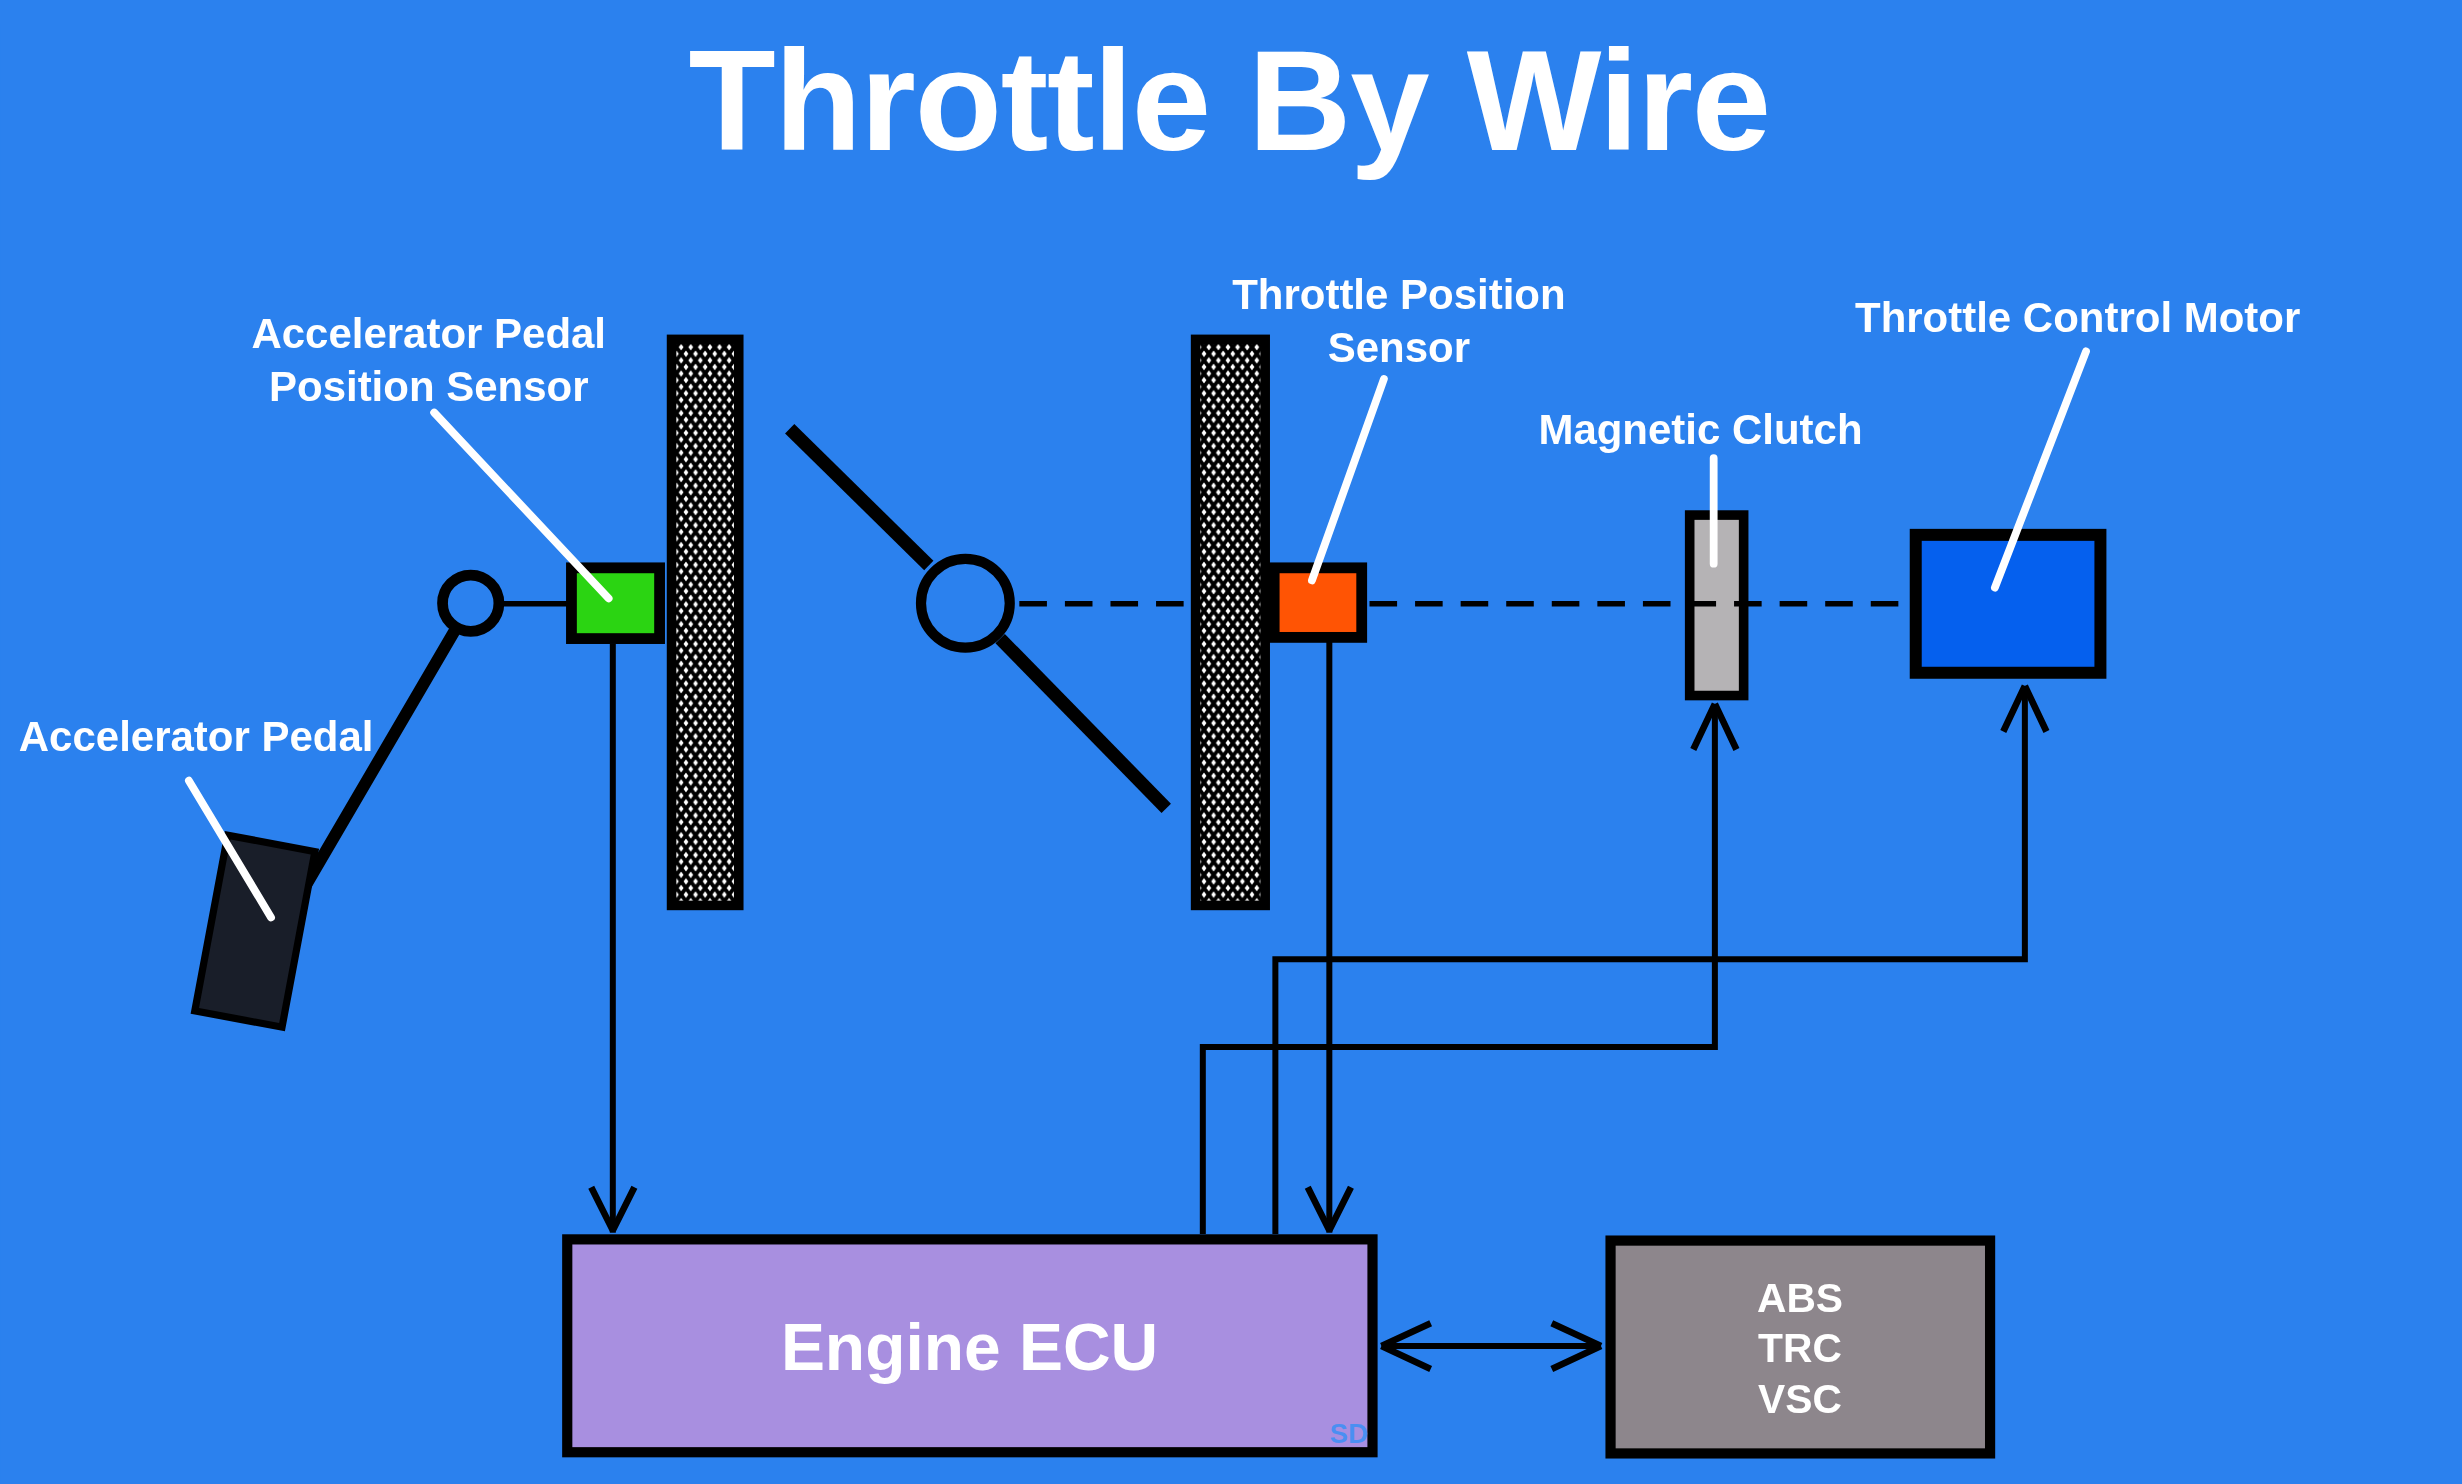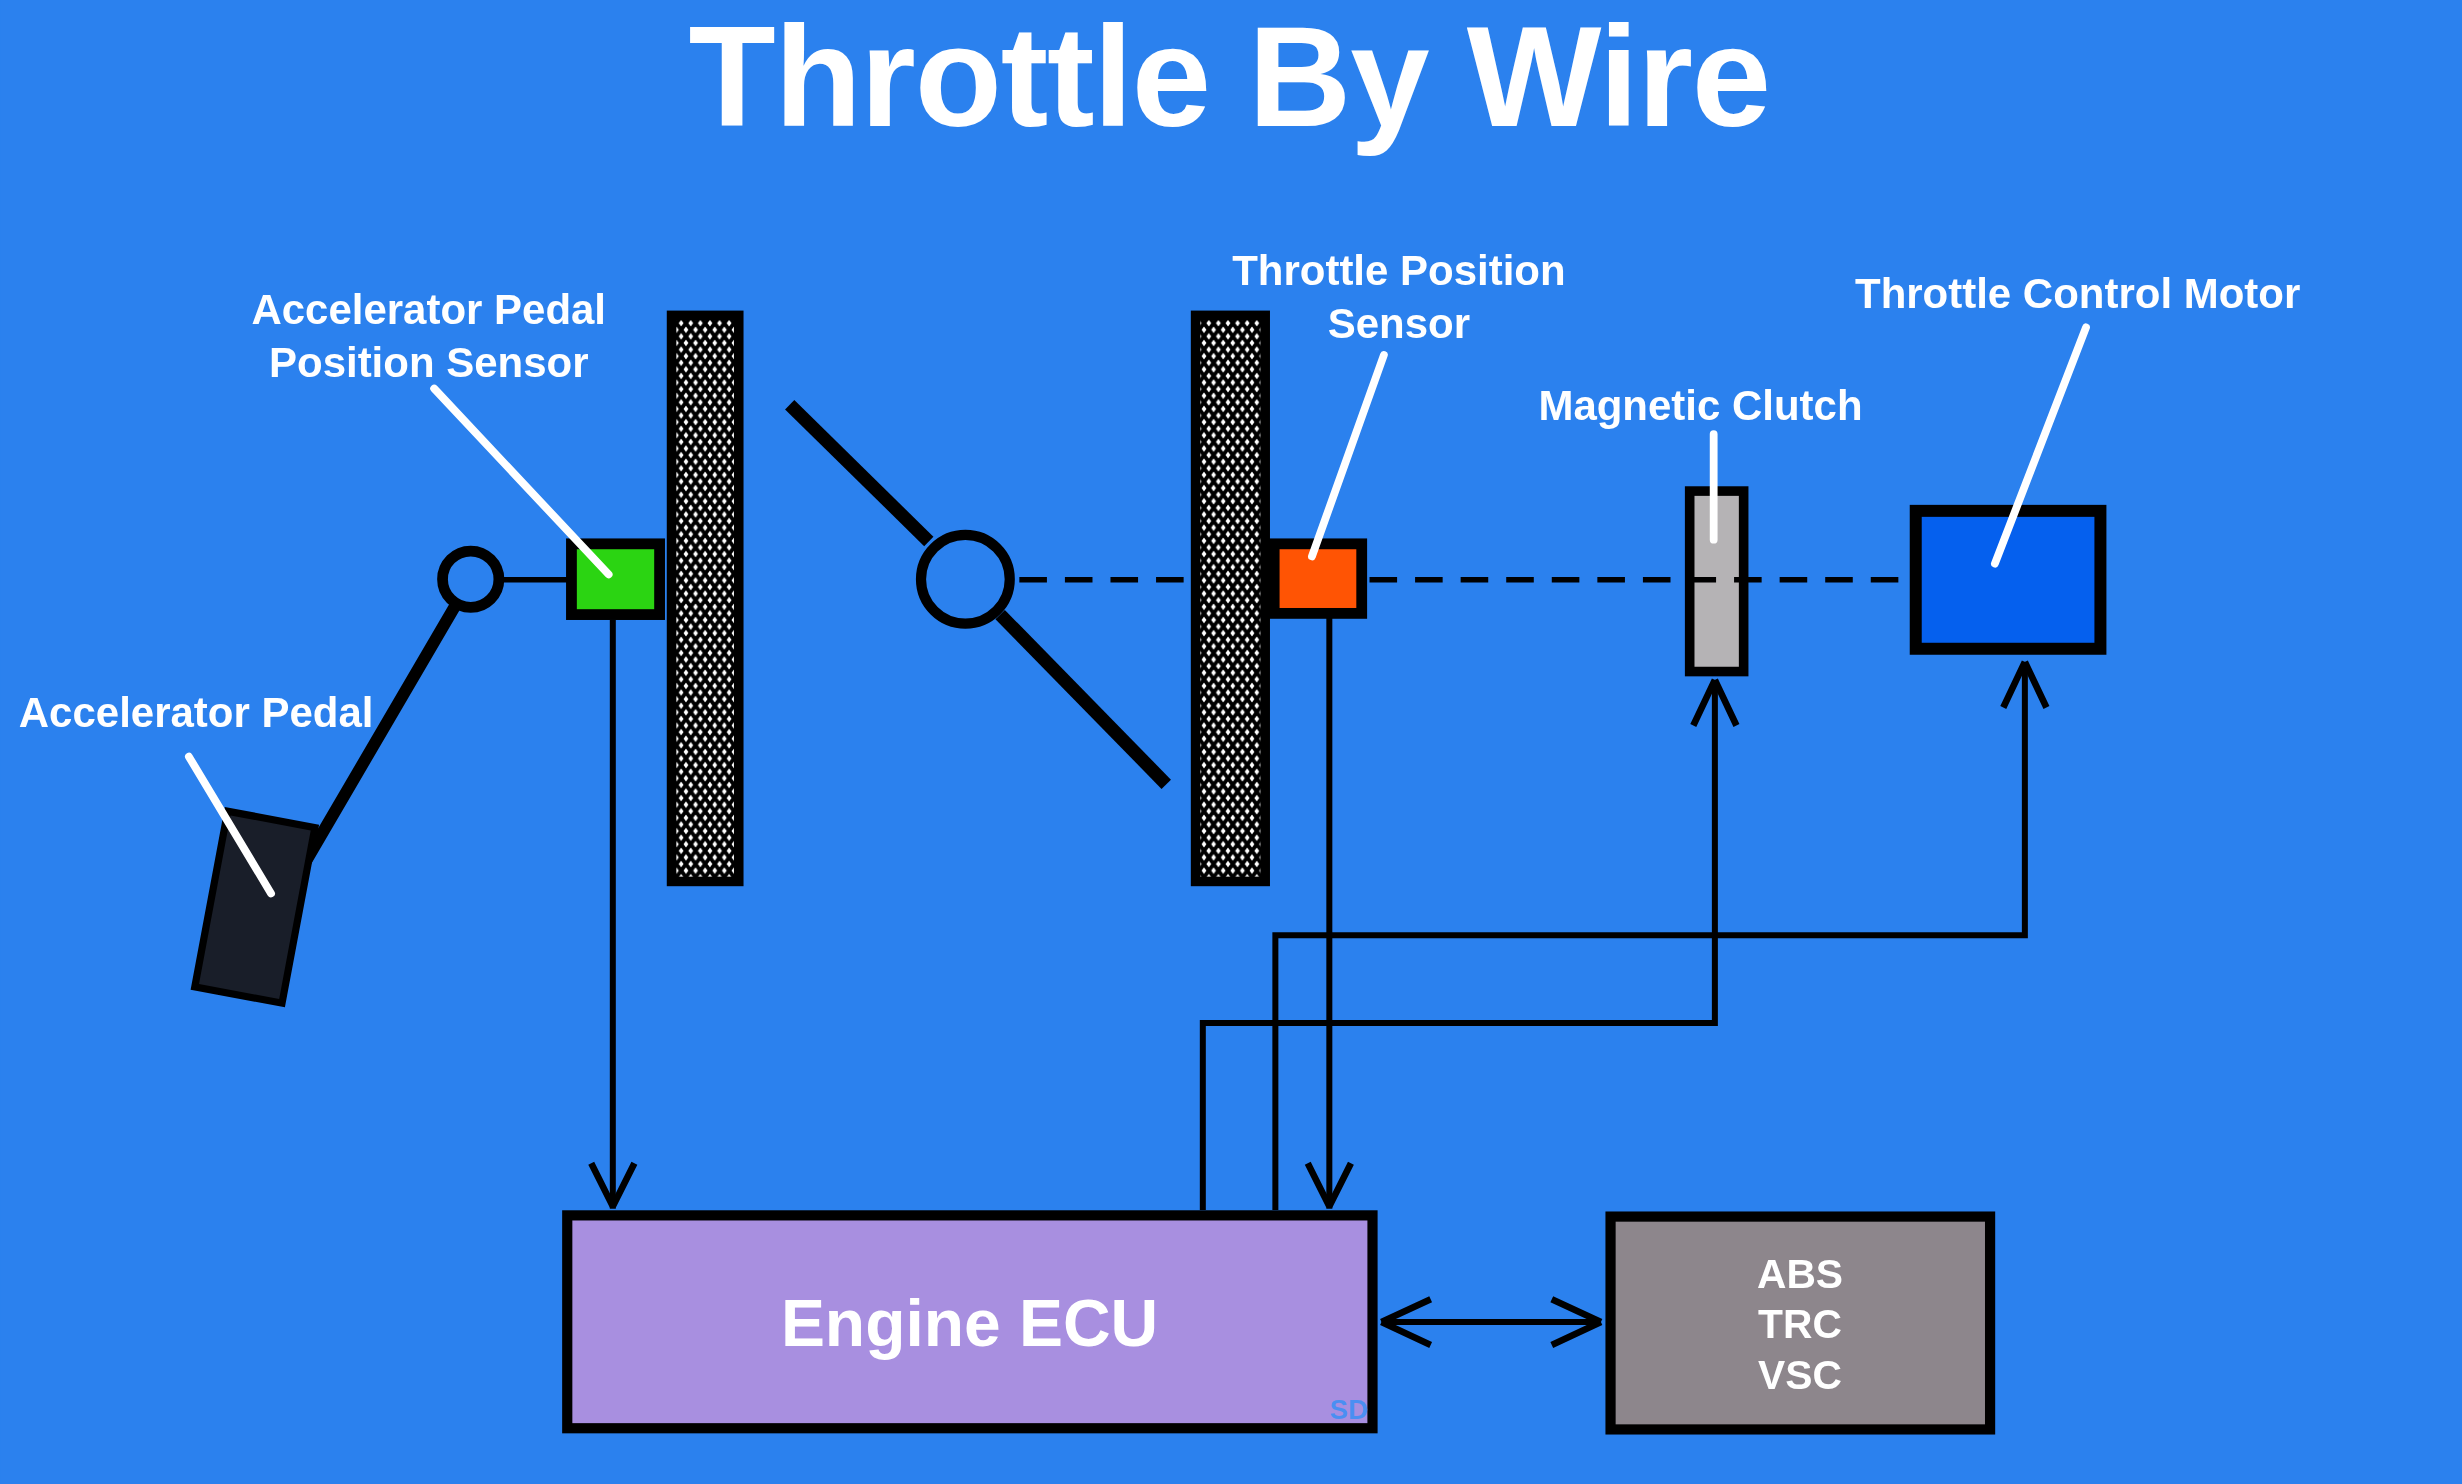--- a/index.html
+++ b/index.html
@@ -7,20 +7,21 @@
     padding: 0;
     width: 2462px;
     height: 1484px;
     overflow: hidden;
     background: #2b81ee;
   }
   .stage {
     position: relative;
     width: 2462px;
     height: 1060px;
+    margin-top: 24px;
   }
   svg { display: block; }
   text {
     font-family: "Liberation Sans", "DejaVu Sans", sans-serif;
     font-weight: bold;
   }
   .title-text   { font-size: 238px; letter-spacing: -2px; }
   .label-text   { font-size: 70px; }
   .ecu-text     { font-size: 110px; }
   .abs-text     { font-size: 68px; }

